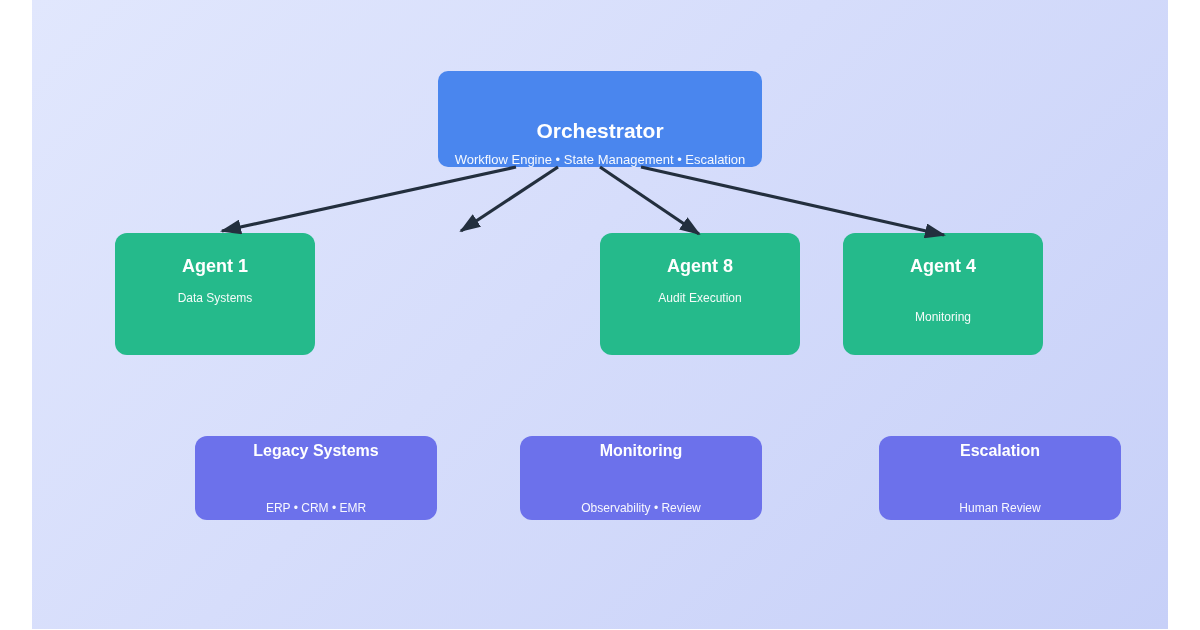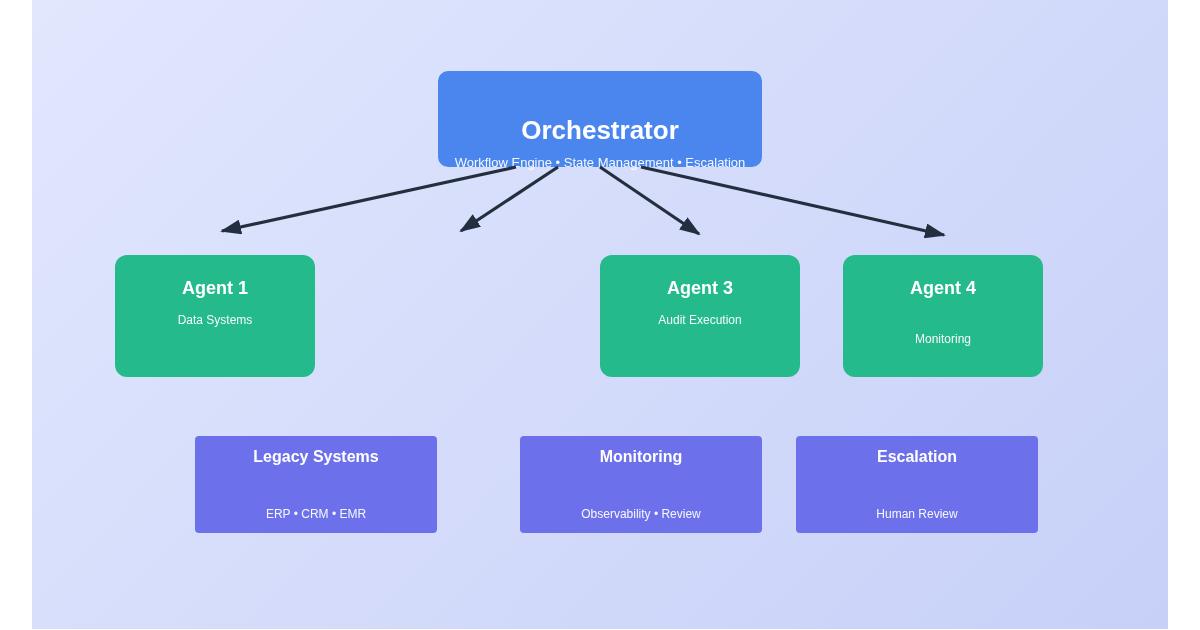--- a/index.html
+++ b/index.html
@@ -44,53 +44,52 @@
   .orchestrator {
     left: 438px;
     top: 71px;
     width: 324px;
     height: 96px;
     background: #4a86ee;
     border-radius: 10px;
     justify-content: center;
     gap: 9px;
   }
-  .orchestrator .title { font-size: 26px; margin-top: 48px; }
+  .orchestrator .title { font-size: 21px; margin-top: 48px; }
   .orchestrator .subtitle { font-size: 13px; }
   .agent {
     top: 233px;
     width: 200px;
     height: 122px;
     background: #25ba8b;
     border-radius: 12px;
     justify-content: flex-start;
     padding-top: 23px;
     gap: 13px;
-    margin-top: 22px;
   }
   .agent .title { font-size: 18px; }
   .agent .subtitle { font-size: 12px; }
   .agent-1 { left: 115px; }
   .agent-2 { left: 357px; }
   .agent-3 { left: 600px; }
   .agent-4 { left: 843px; gap: 32px; }
   .support {
     top: 436px;
     width: 242px;
-    height: 97px;
+    height: 84px;
     background: #6c71eb;
-    border-radius: 4px;
+    border-radius: 12px;
     justify-content: center;
     gap: 21px;
   }
   .support .title { font-size: 16px; }
   .support .subtitle { font-size: 12px; margin-top: 20px; }
   .support-1 { left: 195px; }
   .support-2 { left: 520px; }
-  .support-3 { left: 796px; }
+  .support-3 { left: 879px; }
   .edges {
     position: absolute;
     left: 0;
     top: 0;
     width: 1200px;
     height: 630px;
     pointer-events: none;
     z-index: 5;
   }
 </style>
@@ -103,21 +102,21 @@
   <div class="node orchestrator">
     <div class="title">Orchestrator</div>
     <div class="subtitle">Workflow Engine • State Management • Escalation</div>
   </div>
 
   <div class="node agent agent-1">
     <div class="title">Agent 1</div>
     <div class="subtitle">Data Systems</div>
   </div>
   <div class="node agent agent-3">
-    <div class="title">Agent 3</div>
+    <div class="title">Agent 8</div>
     <div class="subtitle">Audit Execution</div>
   </div>
   <div class="node agent agent-4">
     <div class="title">Agent 4</div>
     <div class="subtitle">Monitoring</div>
   </div>
 
   <div class="node support support-1">
     <div class="title">Legacy Systems</div>
     <div class="subtitle">ERP • CRM • EMR</div>

